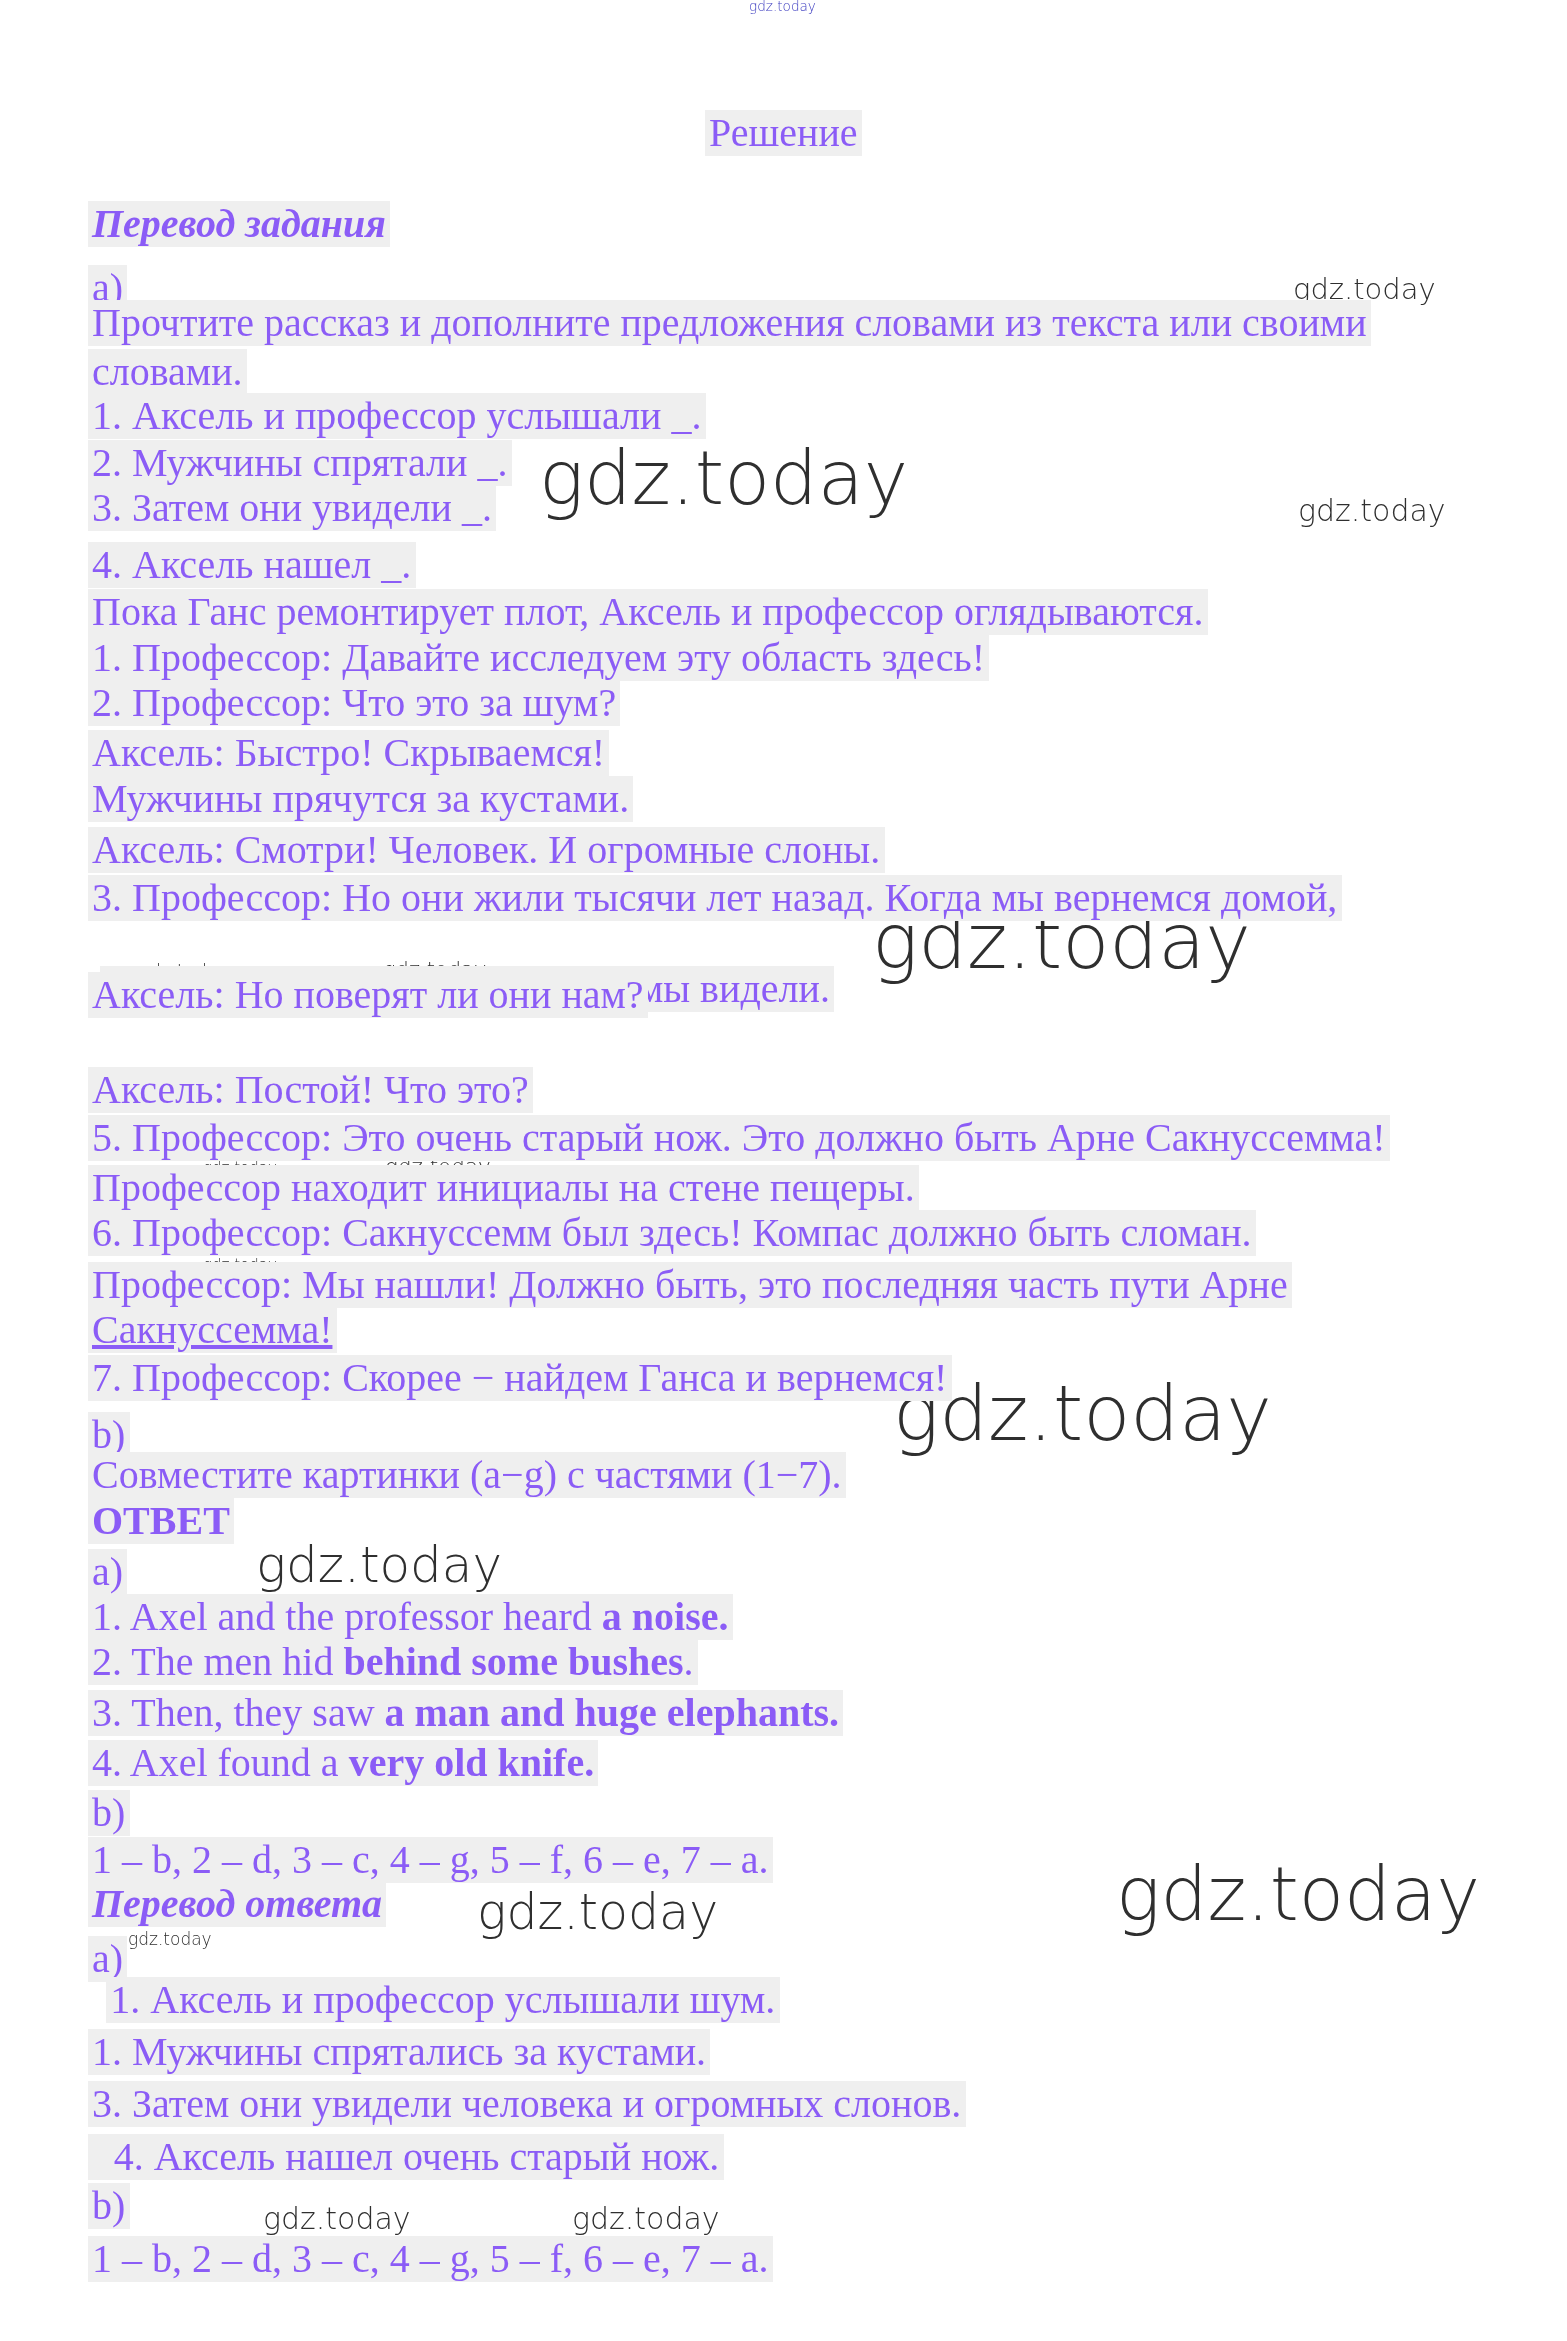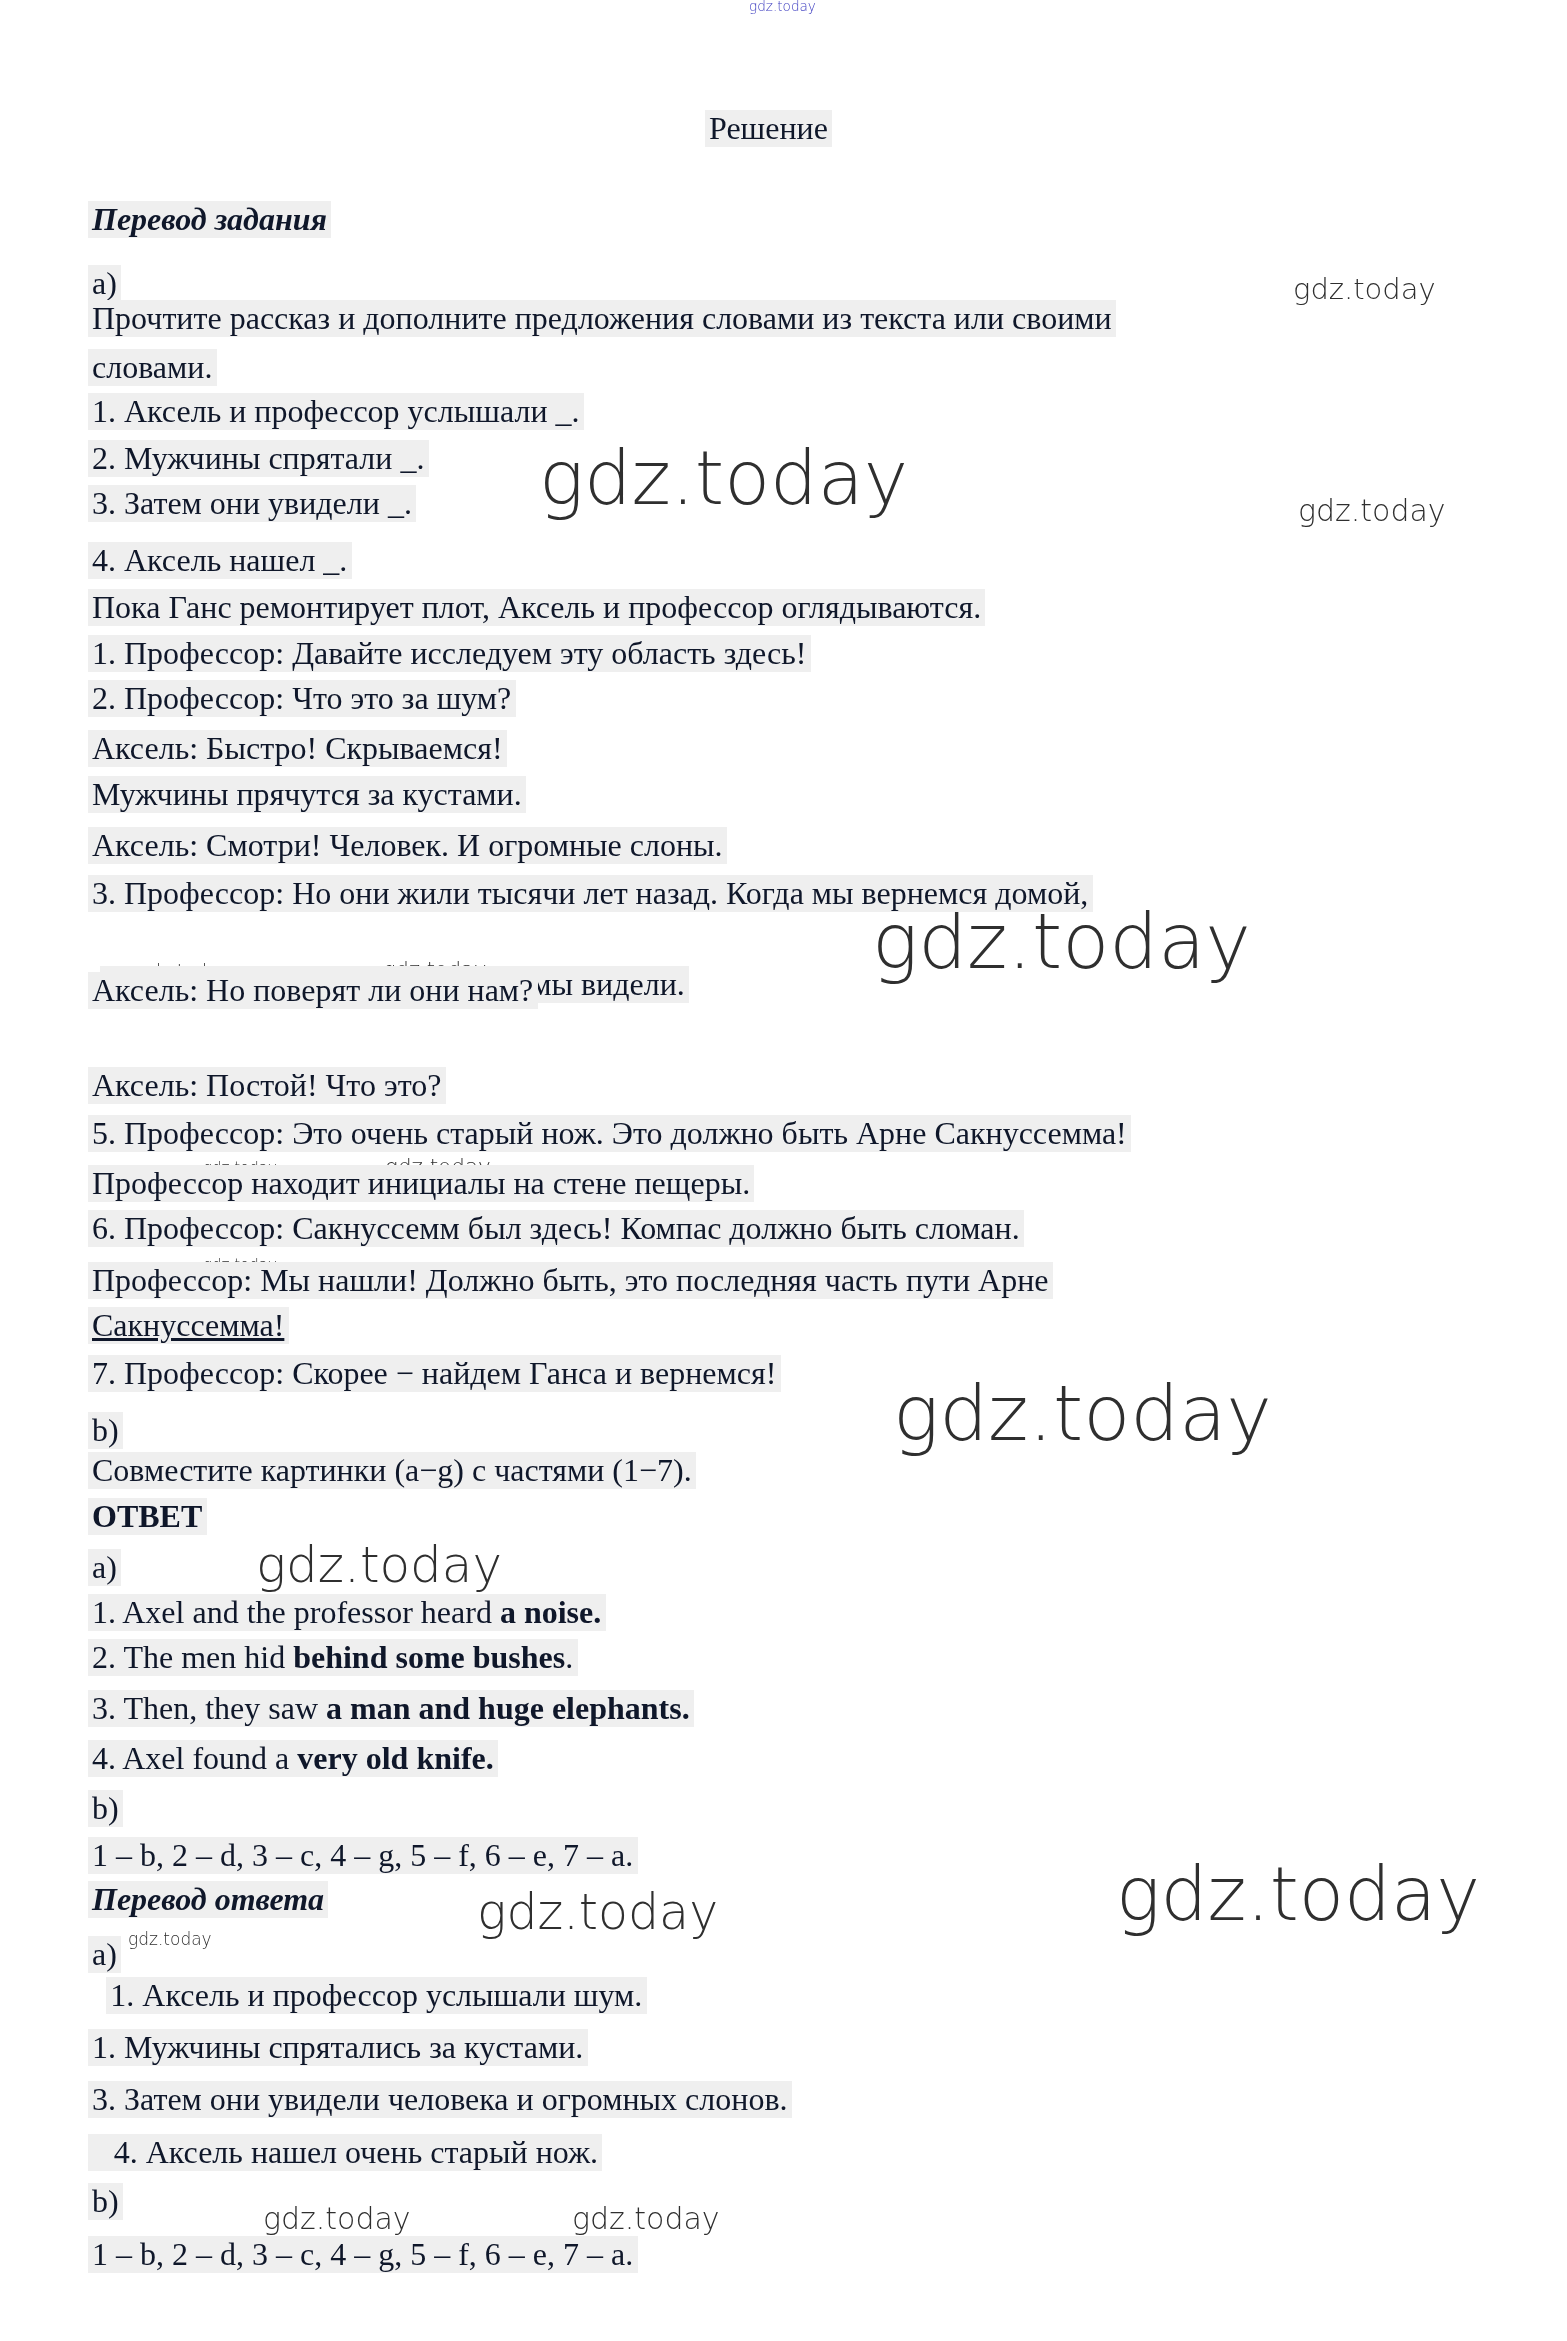--- a/index.html
+++ b/index.html
@@ -7,23 +7,23 @@
     position:relative;
     width:1568px;
     height:2320px;
     background:#ffffff;
     overflow:hidden;
     font-family:"Liberation Serif", serif;
   }
   .line{
     position:absolute;
     left:92px;
-    font-size:32px;
+    font-size:40px;
     line-height:1.15;
-    color:#0f172a;
+    color:#8b5cf6;
     white-space:nowrap;
     background:#efefef;
     padding:0 4.3px;
     margin-left:-4.3px;
   }
   .bi{font-weight:bold;font-style:italic;}
   .bold{font-weight:bold;}
   .b{font-weight:bold;}
   .wm{
     position:absolute;

